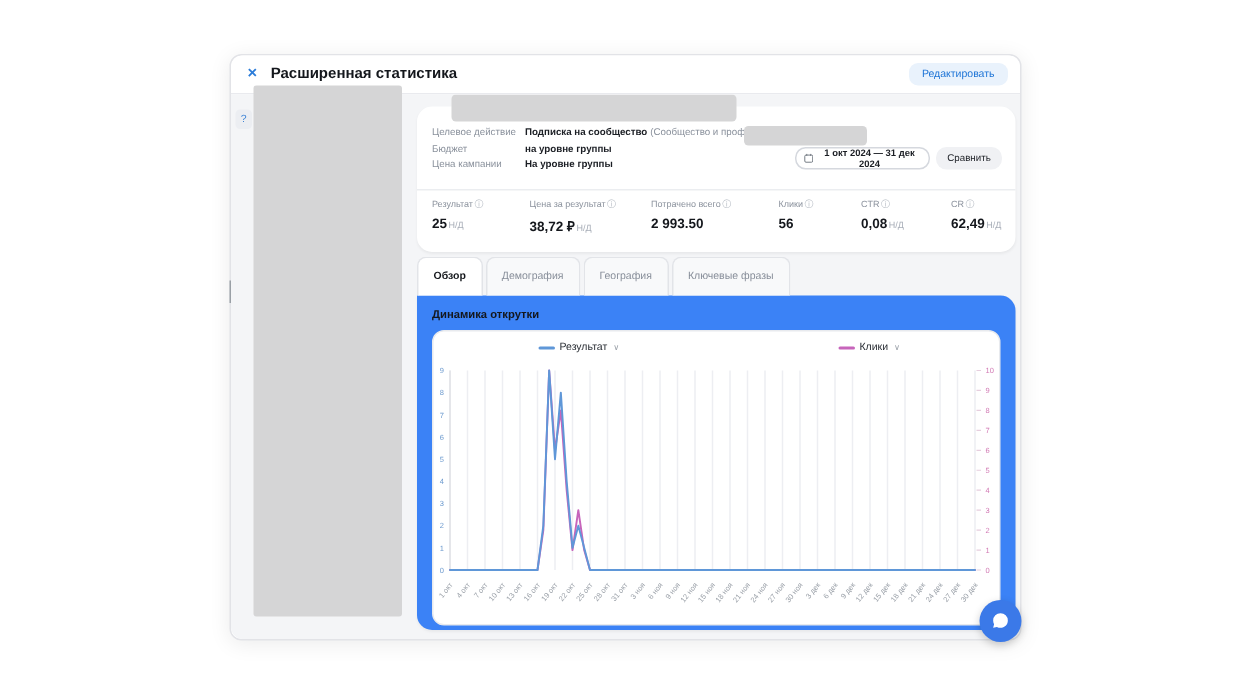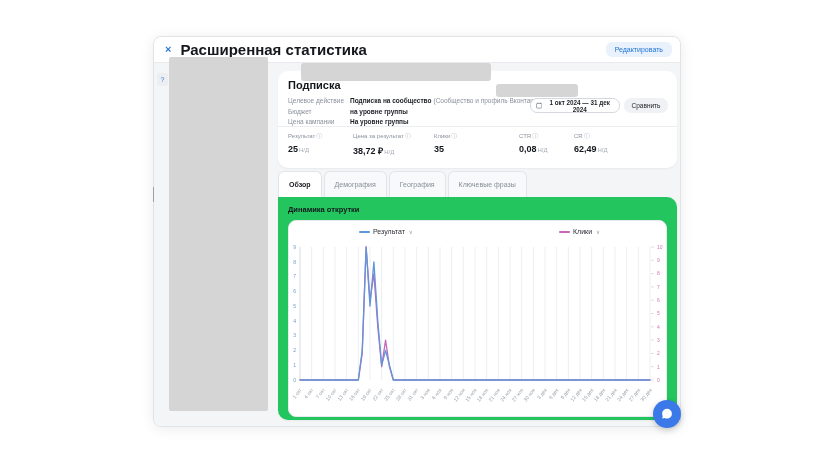--- a/index.html
+++ b/index.html
@@ -8,21 +8,21 @@
 
   .modal { position:absolute; left:153px; top:36px; width:528px; height:391px;
     background:#fff; border:1px solid #e2e3e7; border-radius:8px;
     box-shadow:0 2px 14px rgba(0,0,0,.08); }
   .scroll-thumb { position:absolute; left:-1px; top:150px; width:2px; height:15px; background:#9aa0a6; }
 
   .modal-header { position:absolute; left:0; top:0; right:0; height:26px; background:#fff;
     border-bottom:1px solid #e9eaee; border-radius:8px 8px 0 0; display:flex; align-items:center;
     padding:0 8px 0 11px; z-index:2; }
   .close-x { color:#2b7cd9; font-size:11px; font-weight:bold; cursor:pointer; line-height:1; }
-  .modal-title { margin-left:9px; font-size:15px; font-weight:bold; color:#14171c; }
+  .modal-title { margin-left:9px; font-size:10px; font-weight:bold; color:#14171c; }
   .hspacer { flex:1; }
   .edit-btn { background:#e9f2fc; color:#1d74d6; font-size:7px; padding:4px 9px; border-radius:6px;
     border:none; cursor:pointer; font-family:inherit; }
 
   .modal-body { position:absolute; left:0; top:26px; right:0; bottom:0; background:#f4f5f7;
     border-radius:0 0 8px 8px; overflow:hidden; }
 
   .mini-btn { position:absolute; left:3px; top:10px; width:11px; height:13px; background:#eceef2;
     border-radius:3px; font-size:7px; color:#3d83d6; display:flex; align-items:center;
     justify-content:center; cursor:pointer; }
@@ -54,21 +54,21 @@
   .info-i { font-size:6px; color:#b4bac2; margin-left:1px; }
   .stat-value { font-size:9px; font-weight:bold; color:#14171c; margin-top:3px; }
   .stat-note { font-size:6px; font-weight:normal; color:#a8aeb8; margin-left:1px; }
 
   .tabs { position:absolute; left:124px; top:108px; display:flex; gap:2px; z-index:2; }
   .tab { height:26px; line-height:25px; padding:0 10px; font-size:7px; border-radius:6px 6px 0 0;
     border:1px solid #e2e4e8; border-bottom:none; background:#f8f9fa; color:#878e99; cursor:pointer;
     font-family:inherit; }
   .tab.active { background:#fff; color:#14171c; font-weight:bold; }
 
-  .content-panel { position:absolute; left:124px; top:134px; width:399px; height:223px; background:#22c55e;
+  .content-panel { position:absolute; left:124px; top:134px; width:399px; height:223px; background:#3b82f6;
     border-radius:0 10px 10px 10px; box-shadow:0 1px 2px rgba(0,0,0,.05); padding:8px 10px; }
   .chart-title { font-size:7.5px; font-weight:bold; color:#14171c; }
   .chart-card { margin-top:6px; border:1px solid #e8eaee; border-radius:8px; height:197px;
     position:relative; background:#fff; }
   .legend { position:relative; height:20px; }
   .legend-item { position:absolute; top:7px; display:flex; align-items:center; gap:3px; font-size:7px;
     color:#2a2e35; cursor:pointer; }
   .legend-item.l1 { left:70px; } .legend-item.l2 { left:270px; }
   .swatch { width:11px; height:2px; border-radius:1px; display:inline-block; }
   .chev { color:#9aa0a8; font-size:5.5px; margin-left:1px; }
@@ -93,21 +93,20 @@
   <div class="redact redact-sidebar"></div>
 
   <div class="modal-body">
     <div class="mini-btn">
       <span>?</span>
     </div>
 
     <div class="redact redact-top"></div>
 
     <div class="summary-card">
-      <div class="camp-name">Подписка</div>
       <div class="meta">
         <div class="meta-row">
           <span class="meta-label">Целевое действие</span>
           <span><span class="meta-main">Подписка на сообщество</span><span class="meta-note">(Сообщество и профиль Вконтакте)</span></span>
         </div>
         <div class="meta-row">
           <span class="meta-label">Бюджет</span>
           <span class="meta-main">на уровне группы</span>
         </div>
         <div class="meta-row">
@@ -133,22 +132,26 @@
       <div class="stats">
         <div class="stat">
           <div class="stat-label"><span>Результат</span><span class="info-i">ⓘ</span></div>
           <div class="stat-value"><span>25</span><span class="stat-note">Н/Д</span></div>
         </div>
         <div class="stat">
           <div class="stat-label"><span>Цена за результат</span><span class="info-i">ⓘ</span></div>
           <div class="stat-value"><span>38,72 ₽</span><span class="stat-note">Н/Д</span></div>
         </div>
         <div class="stat">
+          <div class="stat-label"><span>Потрачено всего</span><span class="info-i">ⓘ</span></div>
+          <div class="stat-value"><span>2 993.50</span></div>
+        </div>
+        <div class="stat">
           <div class="stat-label"><span>Клики</span><span class="info-i">ⓘ</span></div>
-          <div class="stat-value"><span>35</span></div>
+          <div class="stat-value"><span>56</span></div>
         </div>
         <div class="stat">
           <div class="stat-label"><span>CTR</span><span class="info-i">ⓘ</span></div>
           <div class="stat-value"><span>0,08</span><span class="stat-note">Н/Д</span></div>
         </div>
         <div class="stat">
           <div class="stat-label"><span>CR</span><span class="info-i">ⓘ</span></div>
           <div class="stat-value"><span>62,49</span><span class="stat-note">Н/Д</span></div>
         </div>
       </div>

